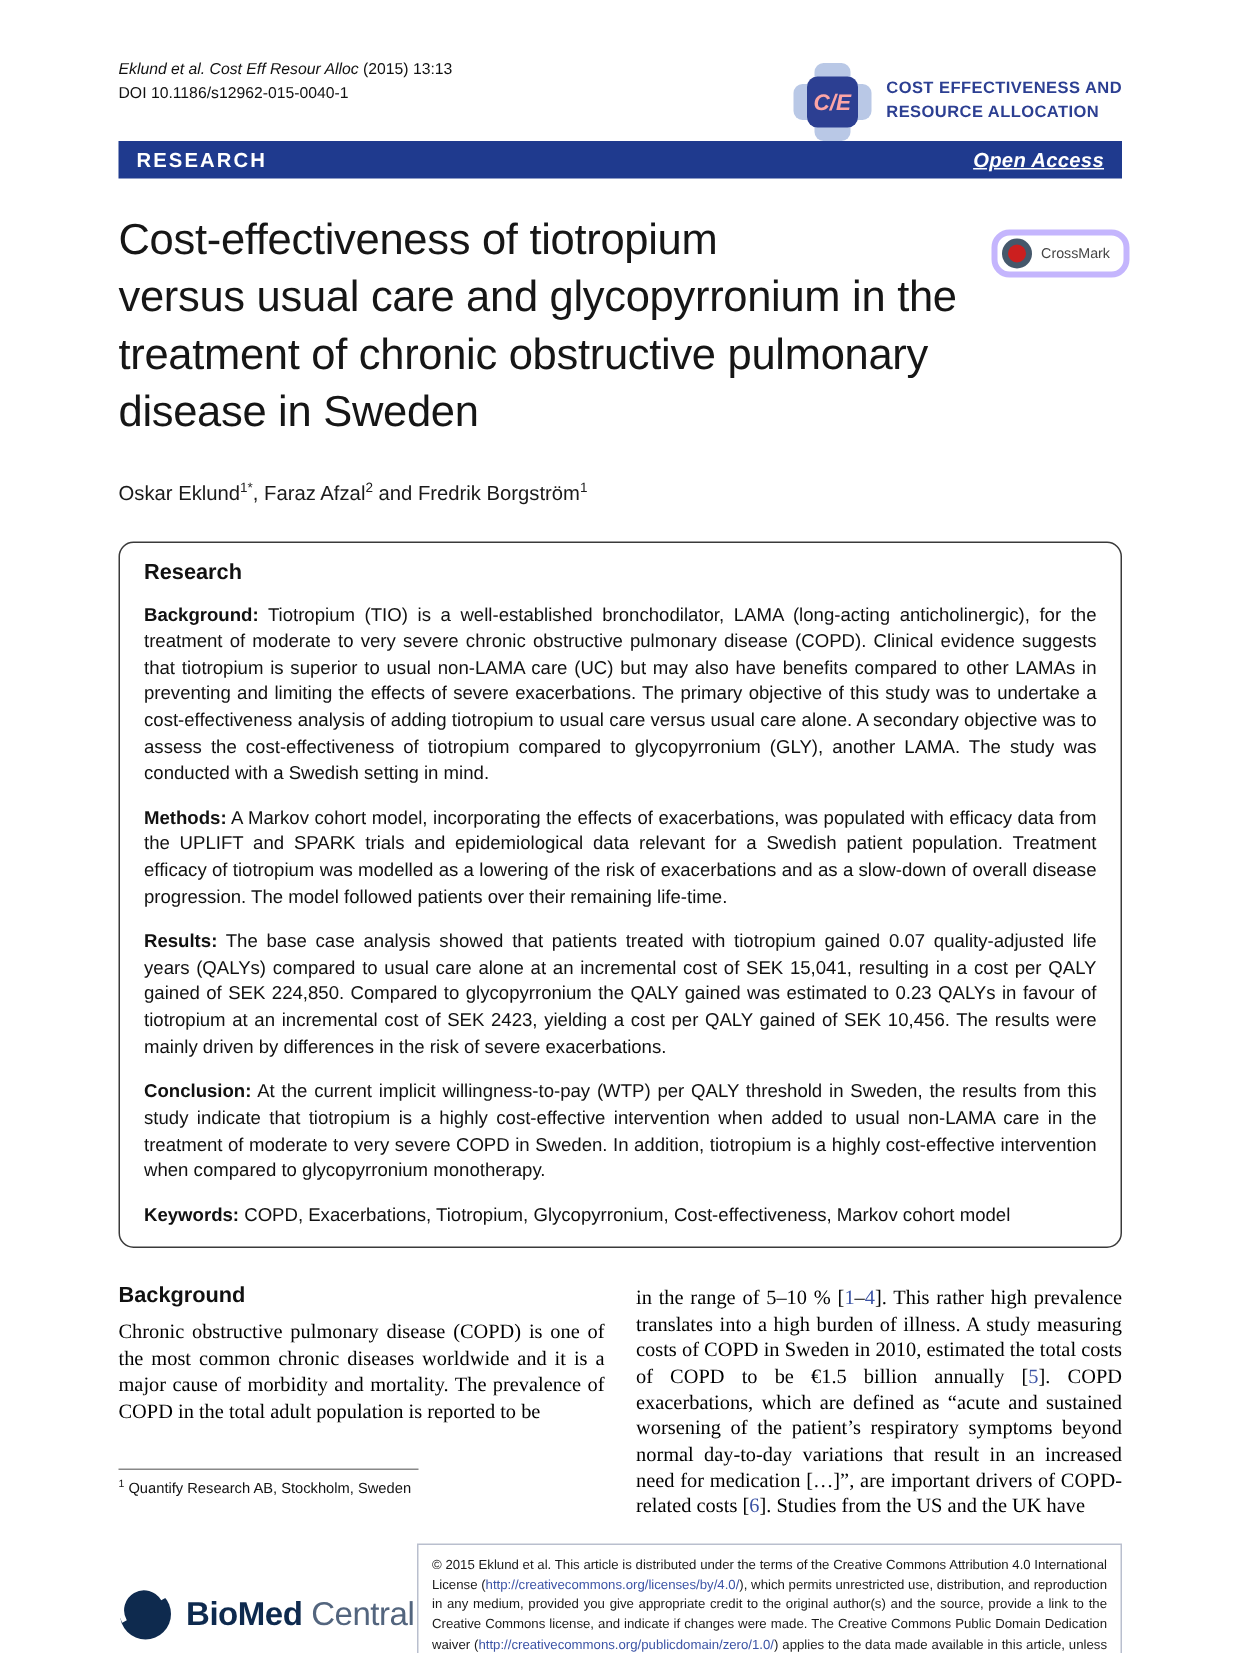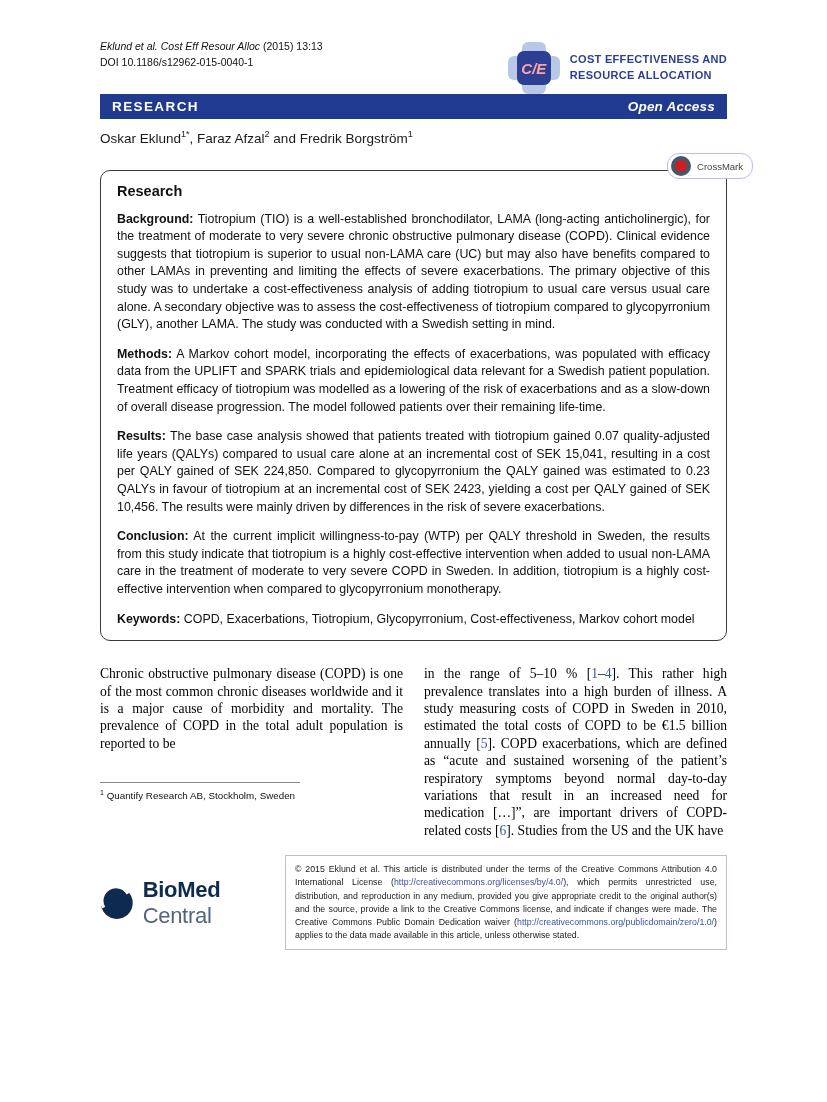--- a/index.html
+++ b/index.html
@@ -4,21 +4,21 @@
 <style>
   html, body { margin: 0; padding: 0; background: #ffffff; }
   * { box-sizing: border-box; }
 
   .page {
     position: relative;
     width: 827px;
     height: 1102px;
     margin: 0 auto;
     background: #fff;
-    padding: 38px 100px 0;
+    padding: 38px 79px 0;
     overflow: hidden;
     font-family: "Liberation Sans", sans-serif;
     color: #111;
   }
 
   
   .top { display: flex; justify-content: space-between; align-items: flex-start; }
   .cite { font-size: 10.5px; line-height: 1.55; color: #111; }
   .cite .it { font-style: italic; }
 
@@ -34,39 +34,39 @@
   }
   .journal-name { font-size: 11px; font-weight: bold; color: var(--journal-blue); line-height: 1.45; letter-spacing: .3px; }
 
   
   .banner {
     height: 25px; background: var(--banner-blue); color: #fff;
     display: flex; align-items: center; justify-content: space-between;
     padding: 0 12px; font-size: 13.5px; font-weight: bold;
   }
   .banner .research { letter-spacing: 1.4px; }
-  .banner .open-access { font-style: italic; letter-spacing: .2px; }
+  .banner .open-access { font-style: italic; letter-spacing: .2px; text-decoration: underline; }
 
   
   .crossmark {
     position: absolute; top: 153px; right: 74px;
     display: flex; align-items: center; gap: 6px;
-    border: 1px solid #c4b5fd; border-radius: 12px; background: #fff;
+    border: 4px solid #c4b5fd; border-radius: 12px; background: #fff;
     padding: 2px 9px 2px 3px; cursor: pointer;
   }
   .cm-emblem { width: 20px; height: 20px; border-radius: 50%; background: #45586b; position: relative; }
   .cm-emblem::after { content: ""; position: absolute; inset: 4px; border-radius: 50%; background: var(--crossmark-red); }
   .cm-label { font-size: 9.5px; color: #444; }
 
   
   .title {
     margin: 22px 0 0; font-size: 29px; font-weight: normal; color: #161616;
     line-height: 1.32; white-space: pre-line; letter-spacing: -0.2px;
   }
-  .authors { margin-top: 10px; font-size: 13.5px; color: #1a1a1a; }
+  .authors { margin-top: 26px; font-size: 13.5px; color: #1a1a1a; }
   .authors sup { font-size: 9px; }
 
   
   .abstract-box { margin-top: 24px; border: 1.5px solid #3a3a3a; border-radius: 10px; padding: 12px 16px 12px; }
   .abstract-box h2 { margin: 0 0 8px; font-size: 14.5px; }
   .abstract-box p { margin: 12px 0 7px; font-size: 12.4px; line-height: 1.42; text-align: justify; }
   .abstract-box p.keywords { margin-bottom: 0; text-align: left; }
   .sec-label { font-weight: bold; }
 
   
@@ -119,36 +119,41 @@
   <div class="banner">
     <span class="research">RESEARCH</span>
     <span class="open-access">Open Access</span>
   </div>
 
   <div class="crossmark">
     <span class="cm-emblem"></span>
     <span class="cm-label">CrossMark</span>
   </div>
 
+  <h1 class="title">Cost-effectiveness of tiotropium
+versus usual care and glycopyrronium in the
+treatment of chronic obstructive pulmonary
+disease in Sweden</h1>
 
   <div class="authors">
     <span>Oskar Eklund</span><sup>1*</sup><span>, Faraz Afzal</span><sup>2</sup><span> and Fredrik Borgström</span><sup>1</sup>
   </div>
 
   <div class="abstract-box">
     <h2>Research</h2>
     <p><span class="sec-label">Background:</span><span> Tiotropium (TIO) is a well-established bronchodilator, LAMA (long-acting anticholinergic), for the treatment of moderate to very severe chronic obstructive pulmonary disease (COPD). Clinical evidence suggests that tiotropium is superior to usual non-LAMA care (UC) but may also have benefits compared to other LAMAs in preventing and limiting the effects of severe exacerbations. The primary objective of this study was to undertake a cost-effectiveness analysis of adding tiotropium to usual care versus usual care alone. A secondary objective was to assess the cost-effectiveness of tiotropium compared to glycopyrronium (GLY), another LAMA. The study was conducted with a Swedish setting in mind.</span></p>
     <p><span class="sec-label">Methods:</span><span> A Markov cohort model, incorporating the effects of exacerbations, was populated with efficacy data from the UPLIFT and SPARK trials and epidemiological data relevant for a Swedish patient population. Treatment efficacy of tiotropium was modelled as a lowering of the risk of exacerbations and as a slow-down of overall disease progression. The model followed patients over their remaining life-time.</span></p>
     <p><span class="sec-label">Results:</span><span> The base case analysis showed that patients treated with tiotropium gained 0.07 quality-adjusted life years (QALYs) compared to usual care alone at an incremental cost of SEK 15,041, resulting in a cost per QALY gained of SEK 224,850. Compared to glycopyrronium the QALY gained was estimated to 0.23 QALYs in favour of tiotropium at an incremental cost of SEK 2423, yielding a cost per QALY gained of SEK 10,456. The results were mainly driven by differences in the risk of severe exacerbations.</span></p>
     <p><span class="sec-label">Conclusion:</span><span> At the current implicit willingness-to-pay (WTP) per QALY threshold in Sweden, the results from this study indicate that tiotropium is a highly cost-effective intervention when added to usual non-LAMA care in the treatment of moderate to very severe COPD in Sweden. In addition, tiotropium is a highly cost-effective intervention when compared to glycopyrronium monotherapy.</span></p>
     <p class="keywords"><span class="sec-label">Keywords:</span><span> COPD, Exacerbations, Tiotropium, Glycopyrronium, Cost-effectiveness, Markov cohort model</span></p>
   </div>
 
   <div class="body-cols">
     <div class="col">
+      <h3>Background</h3>
       <p class="body-text">Chronic obstructive pulmonary disease (COPD) is one of the most common chronic diseases worldwide and it is a major cause of morbidity and mortality. The prevalence of COPD in the total adult population is reported to be</p>
 
       <div class="footnote">
         <div class="footnote-rule"></div>
         <div><sup>1</sup><span> Quantify Research AB, Stockholm, Sweden</span></div>
       </div>
     </div>
 
     <div class="col">
       <p class="body-text"><span>in the range of 5–10 % [</span><span class="seg-link">1</span><span>–</span><span class="seg-link">4</span><span>]. This rather high prevalence translates into a high burden of illness. A study measuring costs of COPD in Sweden in 2010, estimated the total costs of COPD to be €1.5 billion annually [</span><span class="seg-link">5</span><span>]. COPD exacerbations, which are defined as “acute and sustained worsening of the patient’s respiratory symptoms beyond normal day-to-day variations that result in an increased need for medication […]”, are important drivers of COPD-related costs [</span><span class="seg-link">6</span><span>]. Studies from the US and the UK have</span></p>

